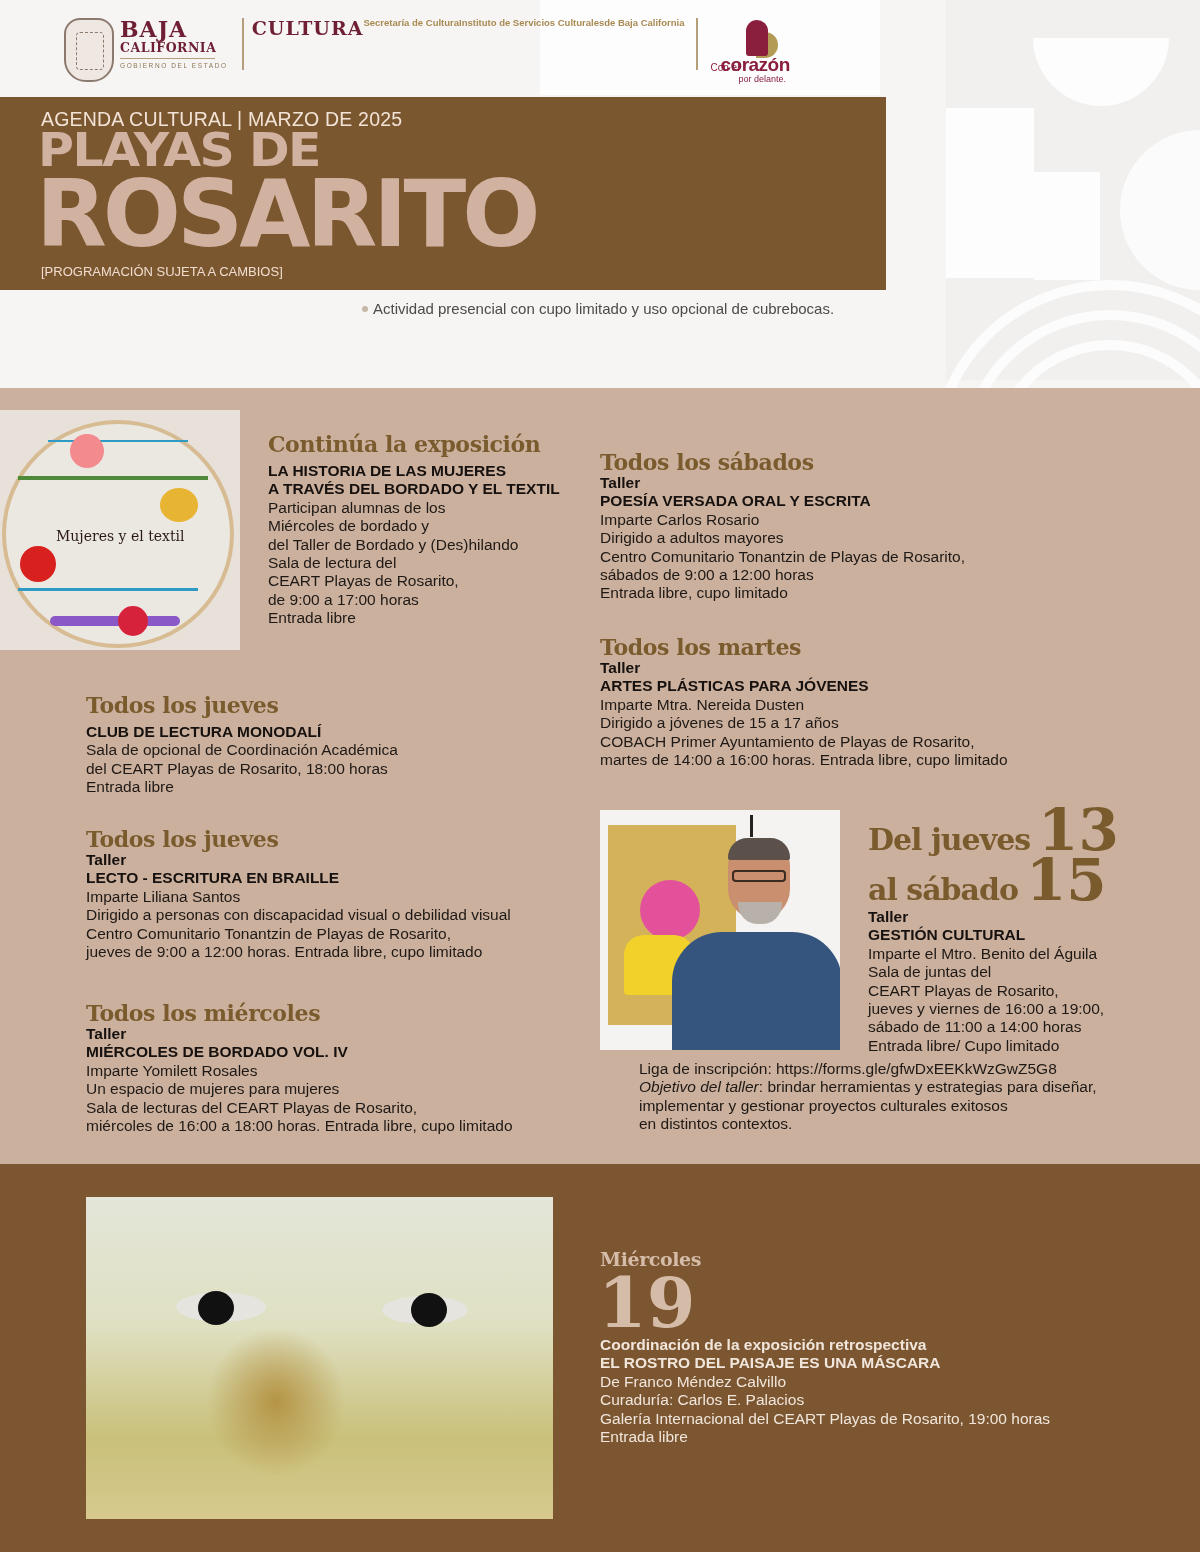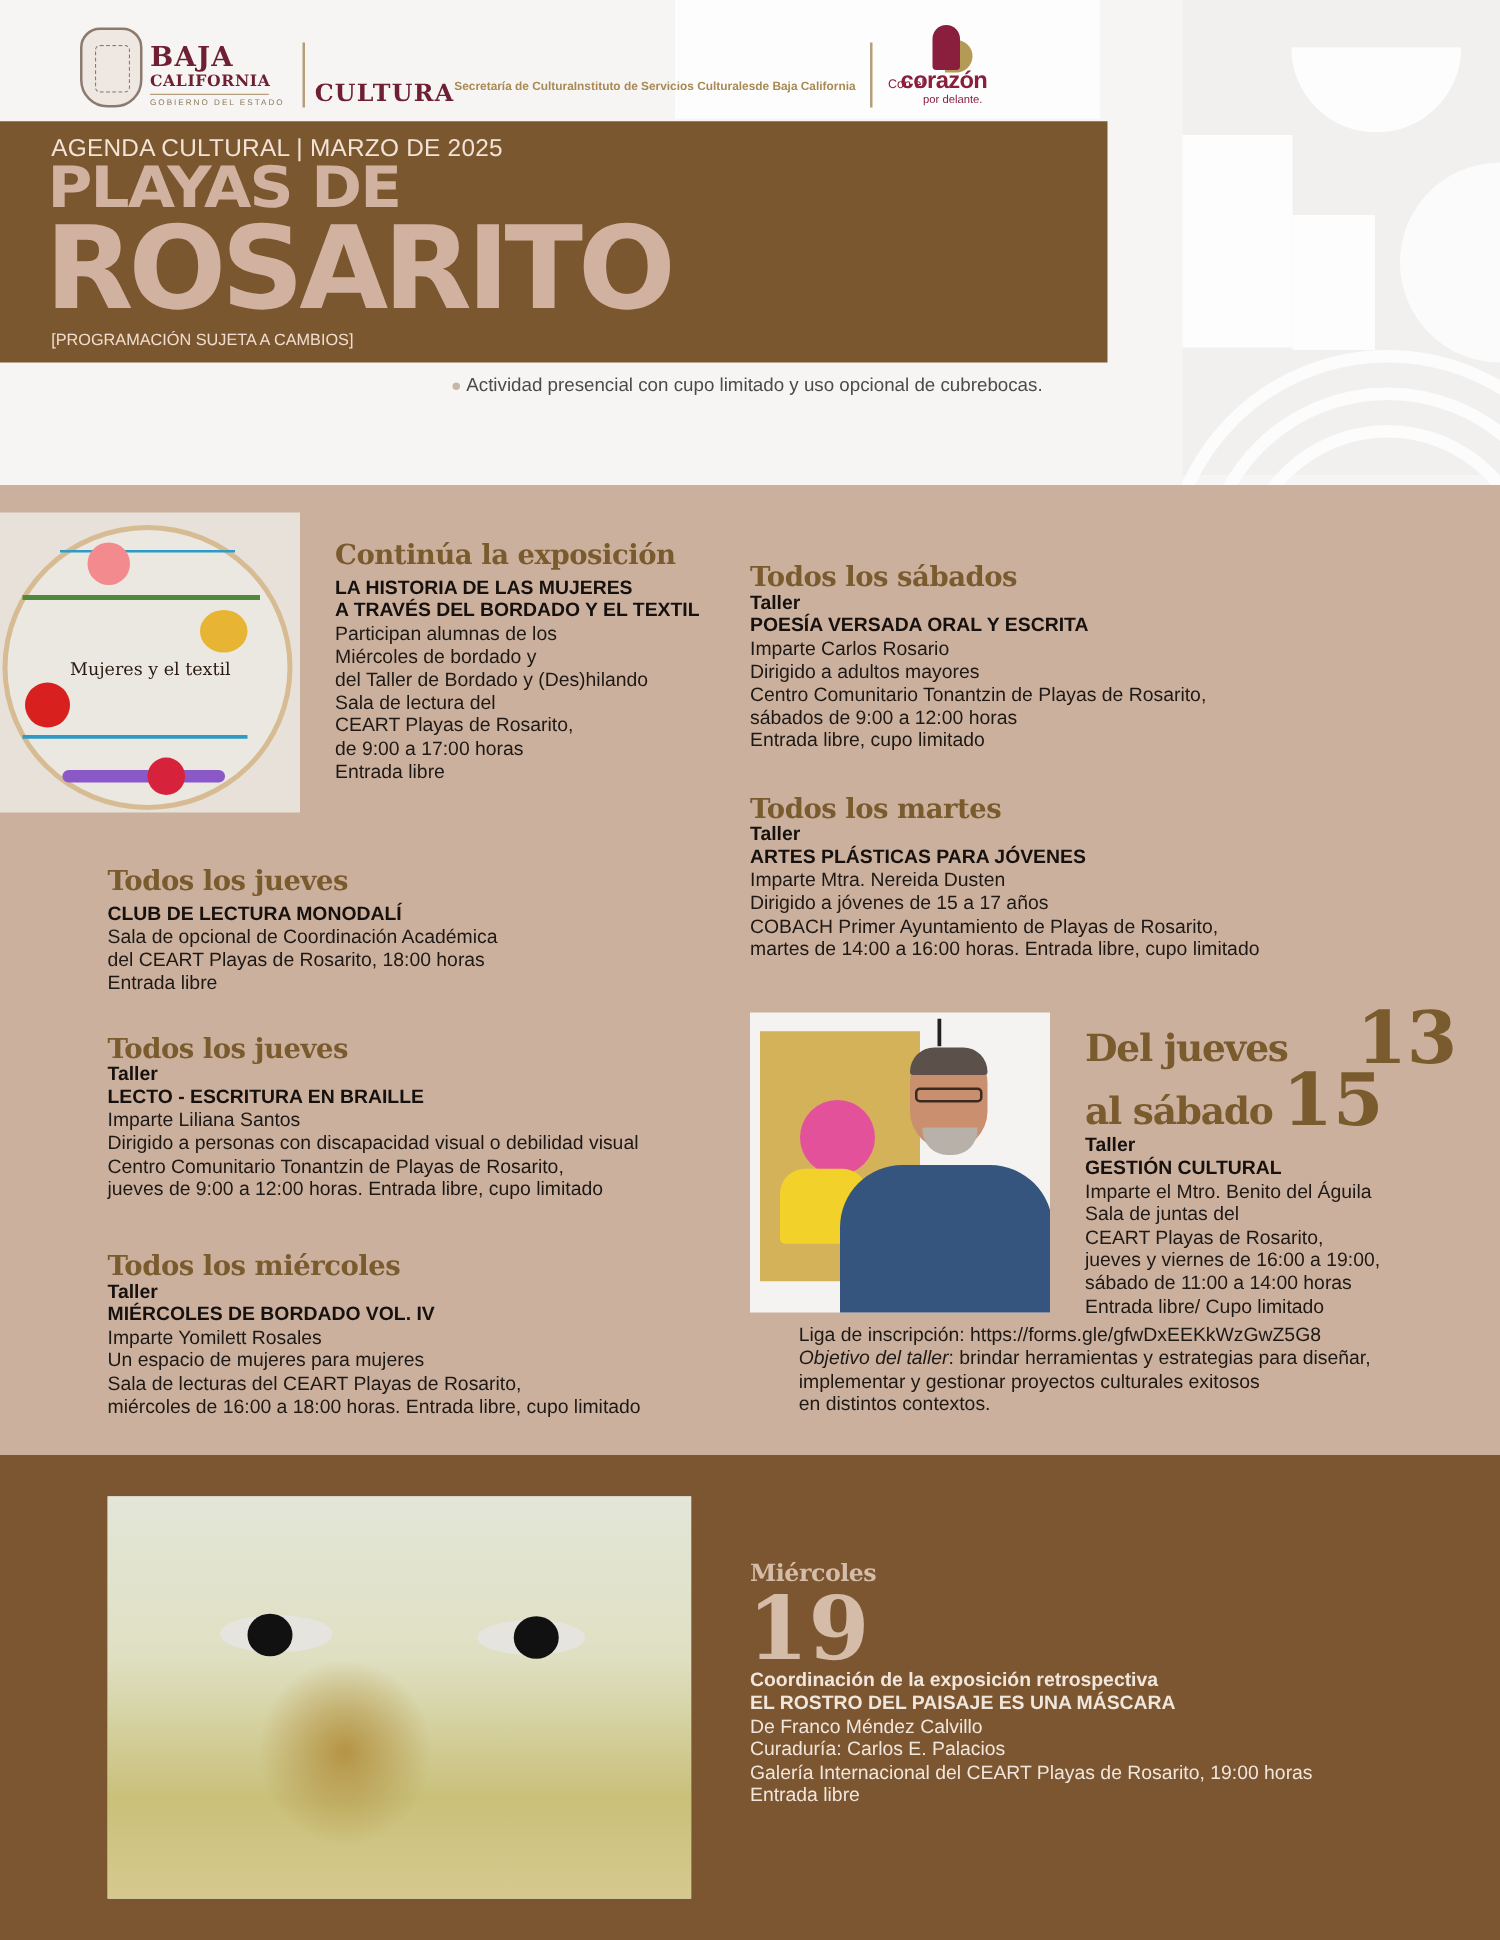--- a/index.html
+++ b/index.html
@@ -13,21 +13,21 @@
 
   
   .top {
     position: absolute; left: 0; top: 0; width: 1200px; height: 388px;
     background: #f6f5f4; overflow: hidden;
   }
   .bgshape { position: absolute; background: #fdfdfd; }
   .bgshape.grey { background: #f1f0ef; }
   .bgcircle { position: absolute; border-radius: 50%; }
 
-  .logos { position: absolute; left: 28px; top: 18px; height: 68px; display: flex; align-items: flex-end; padding-left: 36px; }
+  .logos { position: absolute; left: 28px; top: 18px; height: 68px; display: flex; align-items: flex-start; padding-left: 36px; }
   .shield {
     width: 50px; height: 64px; border: 2px solid #8d7a6f; border-radius: 16px 16px 22px 22px;
     background: #efe8e2; position: relative; margin-right: 6px;
   }
   .shield::after {
     content: ""; position: absolute; left: 10px; top: 12px; width: 26px; height: 36px;
     border: 1.5px dashed #8d7a6f; border-radius: 4px;
   }
   .bc-block { display: flex; flex-direction: column; margin-right: 10px; }
   .bc-baja { font-family: "DejaVu Serif", serif; font-weight: bold; color: #6e1f33; font-size: 22px; line-height: 22px; letter-spacing: 1px; }
@@ -222,21 +222,21 @@
     <div style="position:absolute;left:24px;top:125px;width:70px;height:60px;border-radius:20px 20px 4px 4px;background:#f2d22a;"></div>
     <div style="position:absolute;left:150px;top:5px;width:3px;height:22px;background:#222;"></div>
     <div style="position:absolute;left:128px;top:30px;width:62px;height:80px;border-radius:30px 30px 36px 36px;background:#c98f6e;"></div>
     <div style="position:absolute;left:128px;top:28px;width:62px;height:22px;border-radius:30px 30px 4px 4px;background:#5b514a;"></div>
     <div style="position:absolute;left:132px;top:60px;width:54px;height:12px;border:2px solid #3a2a20;border-radius:4px;"></div>
     <div style="position:absolute;left:138px;top:92px;width:44px;height:22px;border-radius:0 0 20px 20px;background:#b7b1aa;"></div>
     <div style="position:absolute;left:72px;top:122px;width:170px;height:130px;border-radius:50px 50px 0 0;background:#35557f;"></div>
   </div>
 
   <div class="ev" style="left:868px;top:414px;">
-    <div style="display:flex;align-items:flex-end;height:56px;gap:47px;">
+    <div style="display:flex;align-items:flex-end;height:56px;">
       <span class="big-date" style="font-size:30px;line-height:36px;letter-spacing:-1px;">Del jueves</span>
       <span class="big-date" style="font-size:58px;line-height:56px;margin-left:8px;">13</span>
     </div>
     <div style="display:flex;align-items:flex-end;height:56px;margin-top:-6px;">
       <span class="big-date" style="font-size:30px;line-height:36px;letter-spacing:-1px;">al sábado</span>
       <span class="big-date" style="font-size:58px;line-height:56px;margin-left:8px;">15</span>
     </div>
     <div class="lbl">Taller</div>
     <div class="lbl">GESTIÓN CULTURAL</div>
     <div class="line">Imparte el Mtro. Benito del Águila</div>

